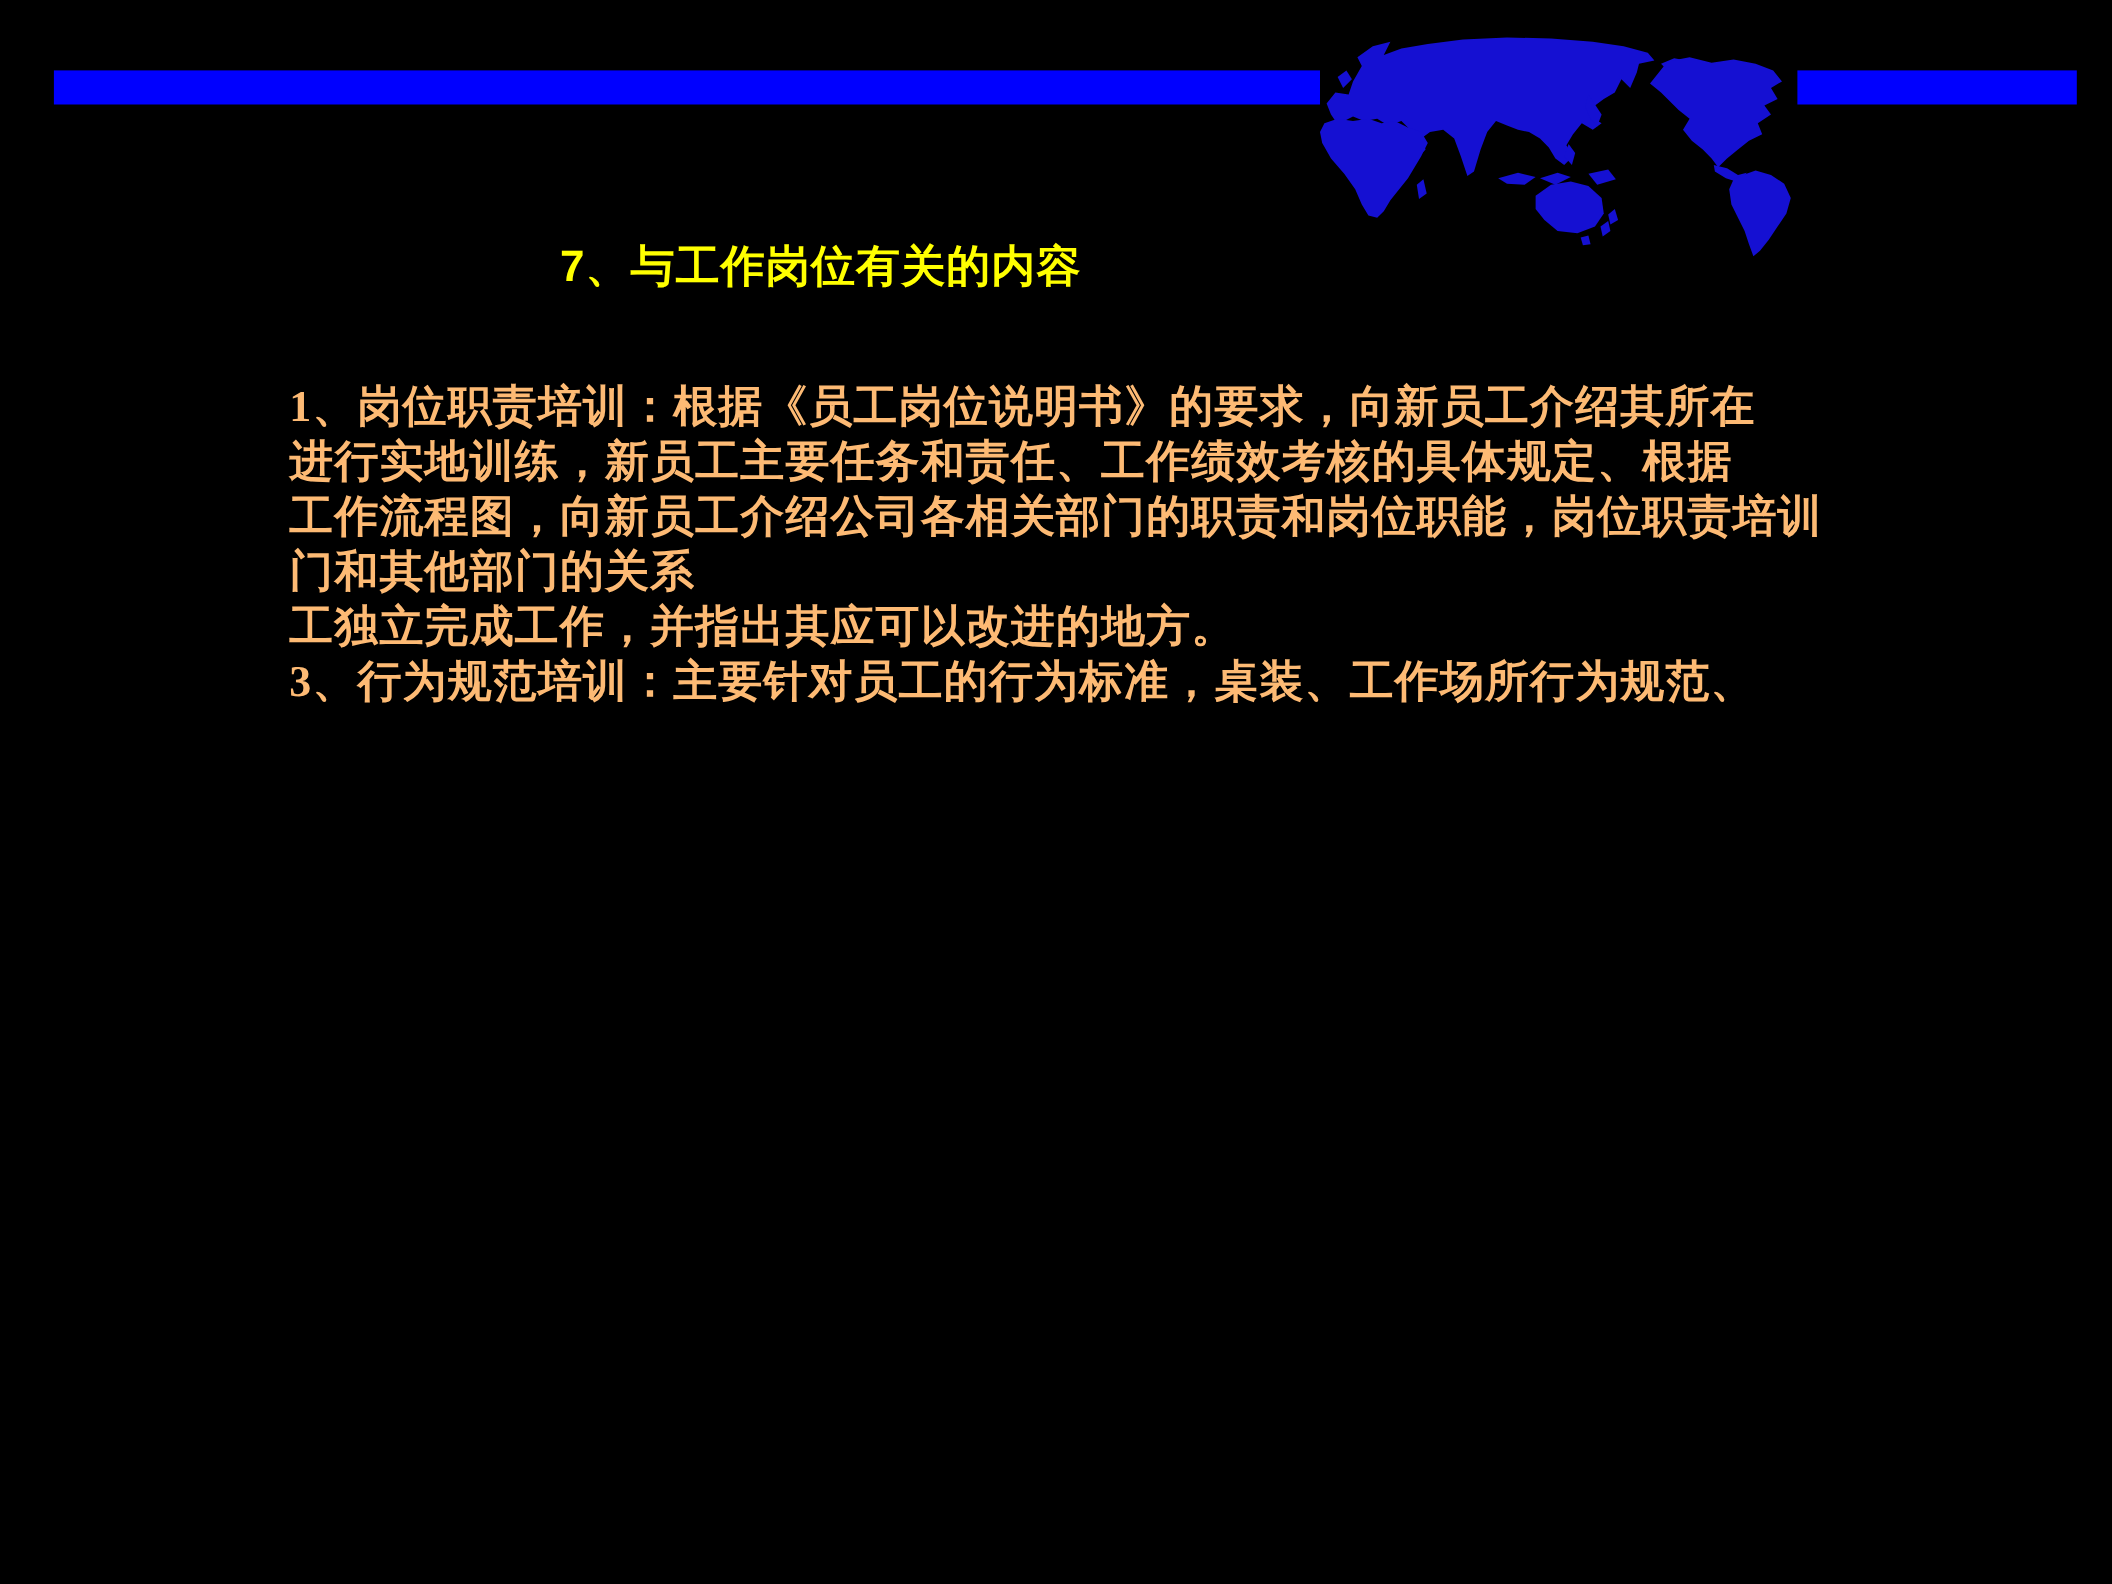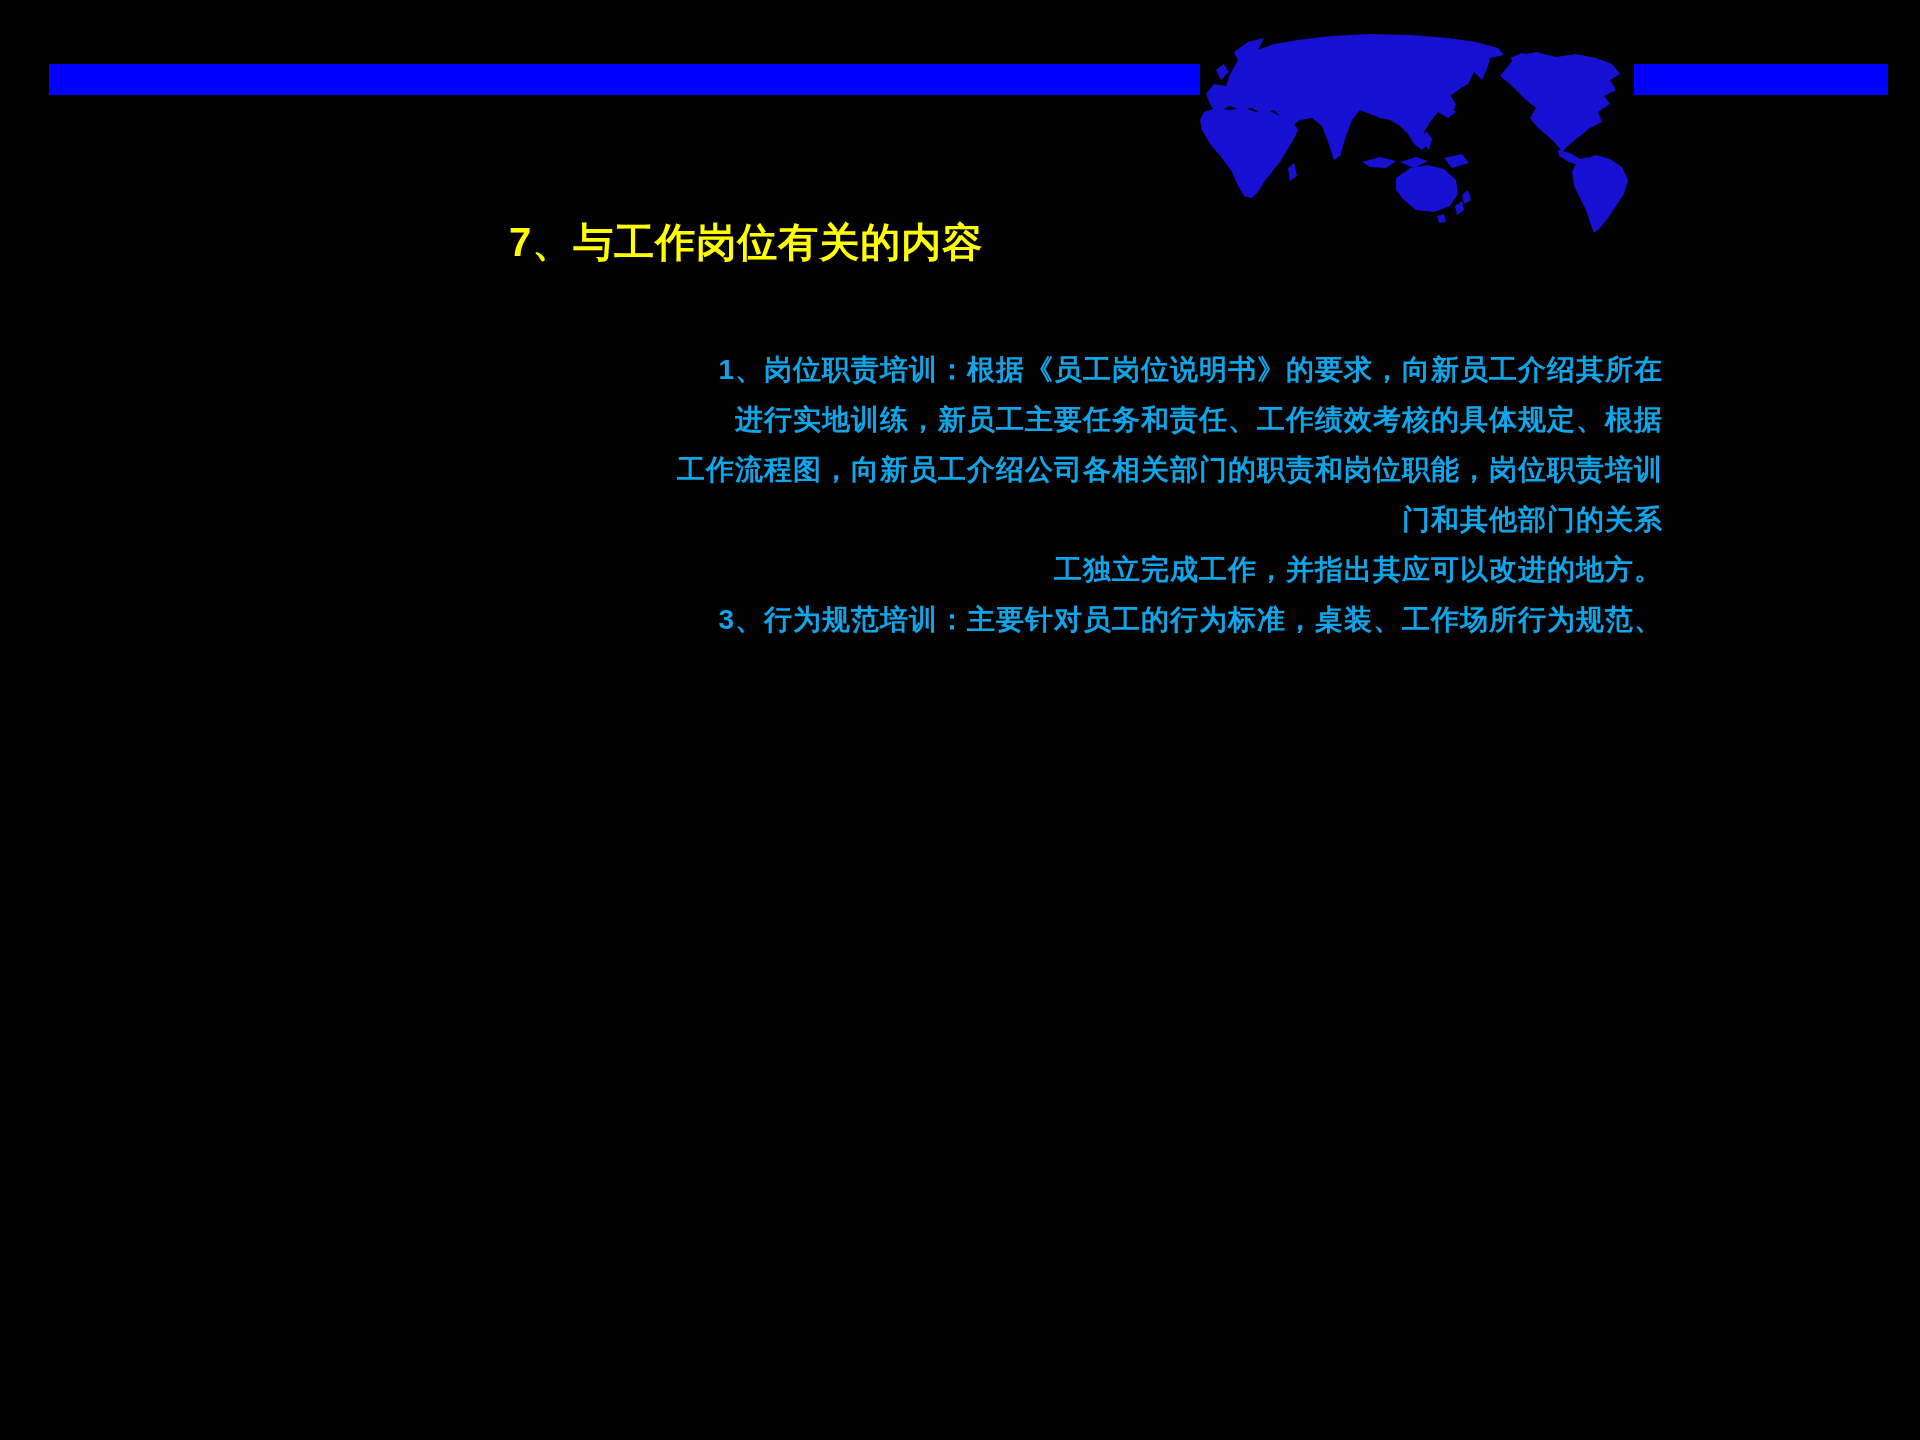--- a/index.html
+++ b/index.html
@@ -7,21 +7,20 @@
     padding: 0;
     background: #000000;
     font-family: "Liberation Sans", "DejaVu Sans", sans-serif;
   }
   .slide {
     position: relative;
     width: 1920px;
     height: 1440px;
     background: #000000;
     overflow: hidden;
-    text-align: right;
   }
   .accent-bar {
     position: absolute;
     top: 64px;
     height: 31px;
     background: #0000FF;
   }
   .accent-bar.left {
     left: 49px;
     width: 1151px;
@@ -60,26 +59,27 @@
     z-index: 4;
   }
   .slide-body {
     position: absolute;
     left: 263px;
     top: 345px;
     width: 1400px;
     z-index: 4;
   }
   .body-line {
-    font-size: 28px;
+    font-size: 40px;
     line-height: 50px;
     font-weight: bold;
-    color: #0ea5e9;
+    color: #fdba74;
     letter-spacing: 1px;
     white-space: nowrap;
+    font-family: Liberation Serif, serif;
   }
 </style>
 </head>
 <body>
 
 <div class="slide">
 
   <div class="accent-bar left"></div>
   <div class="accent-bar right"></div>
 

